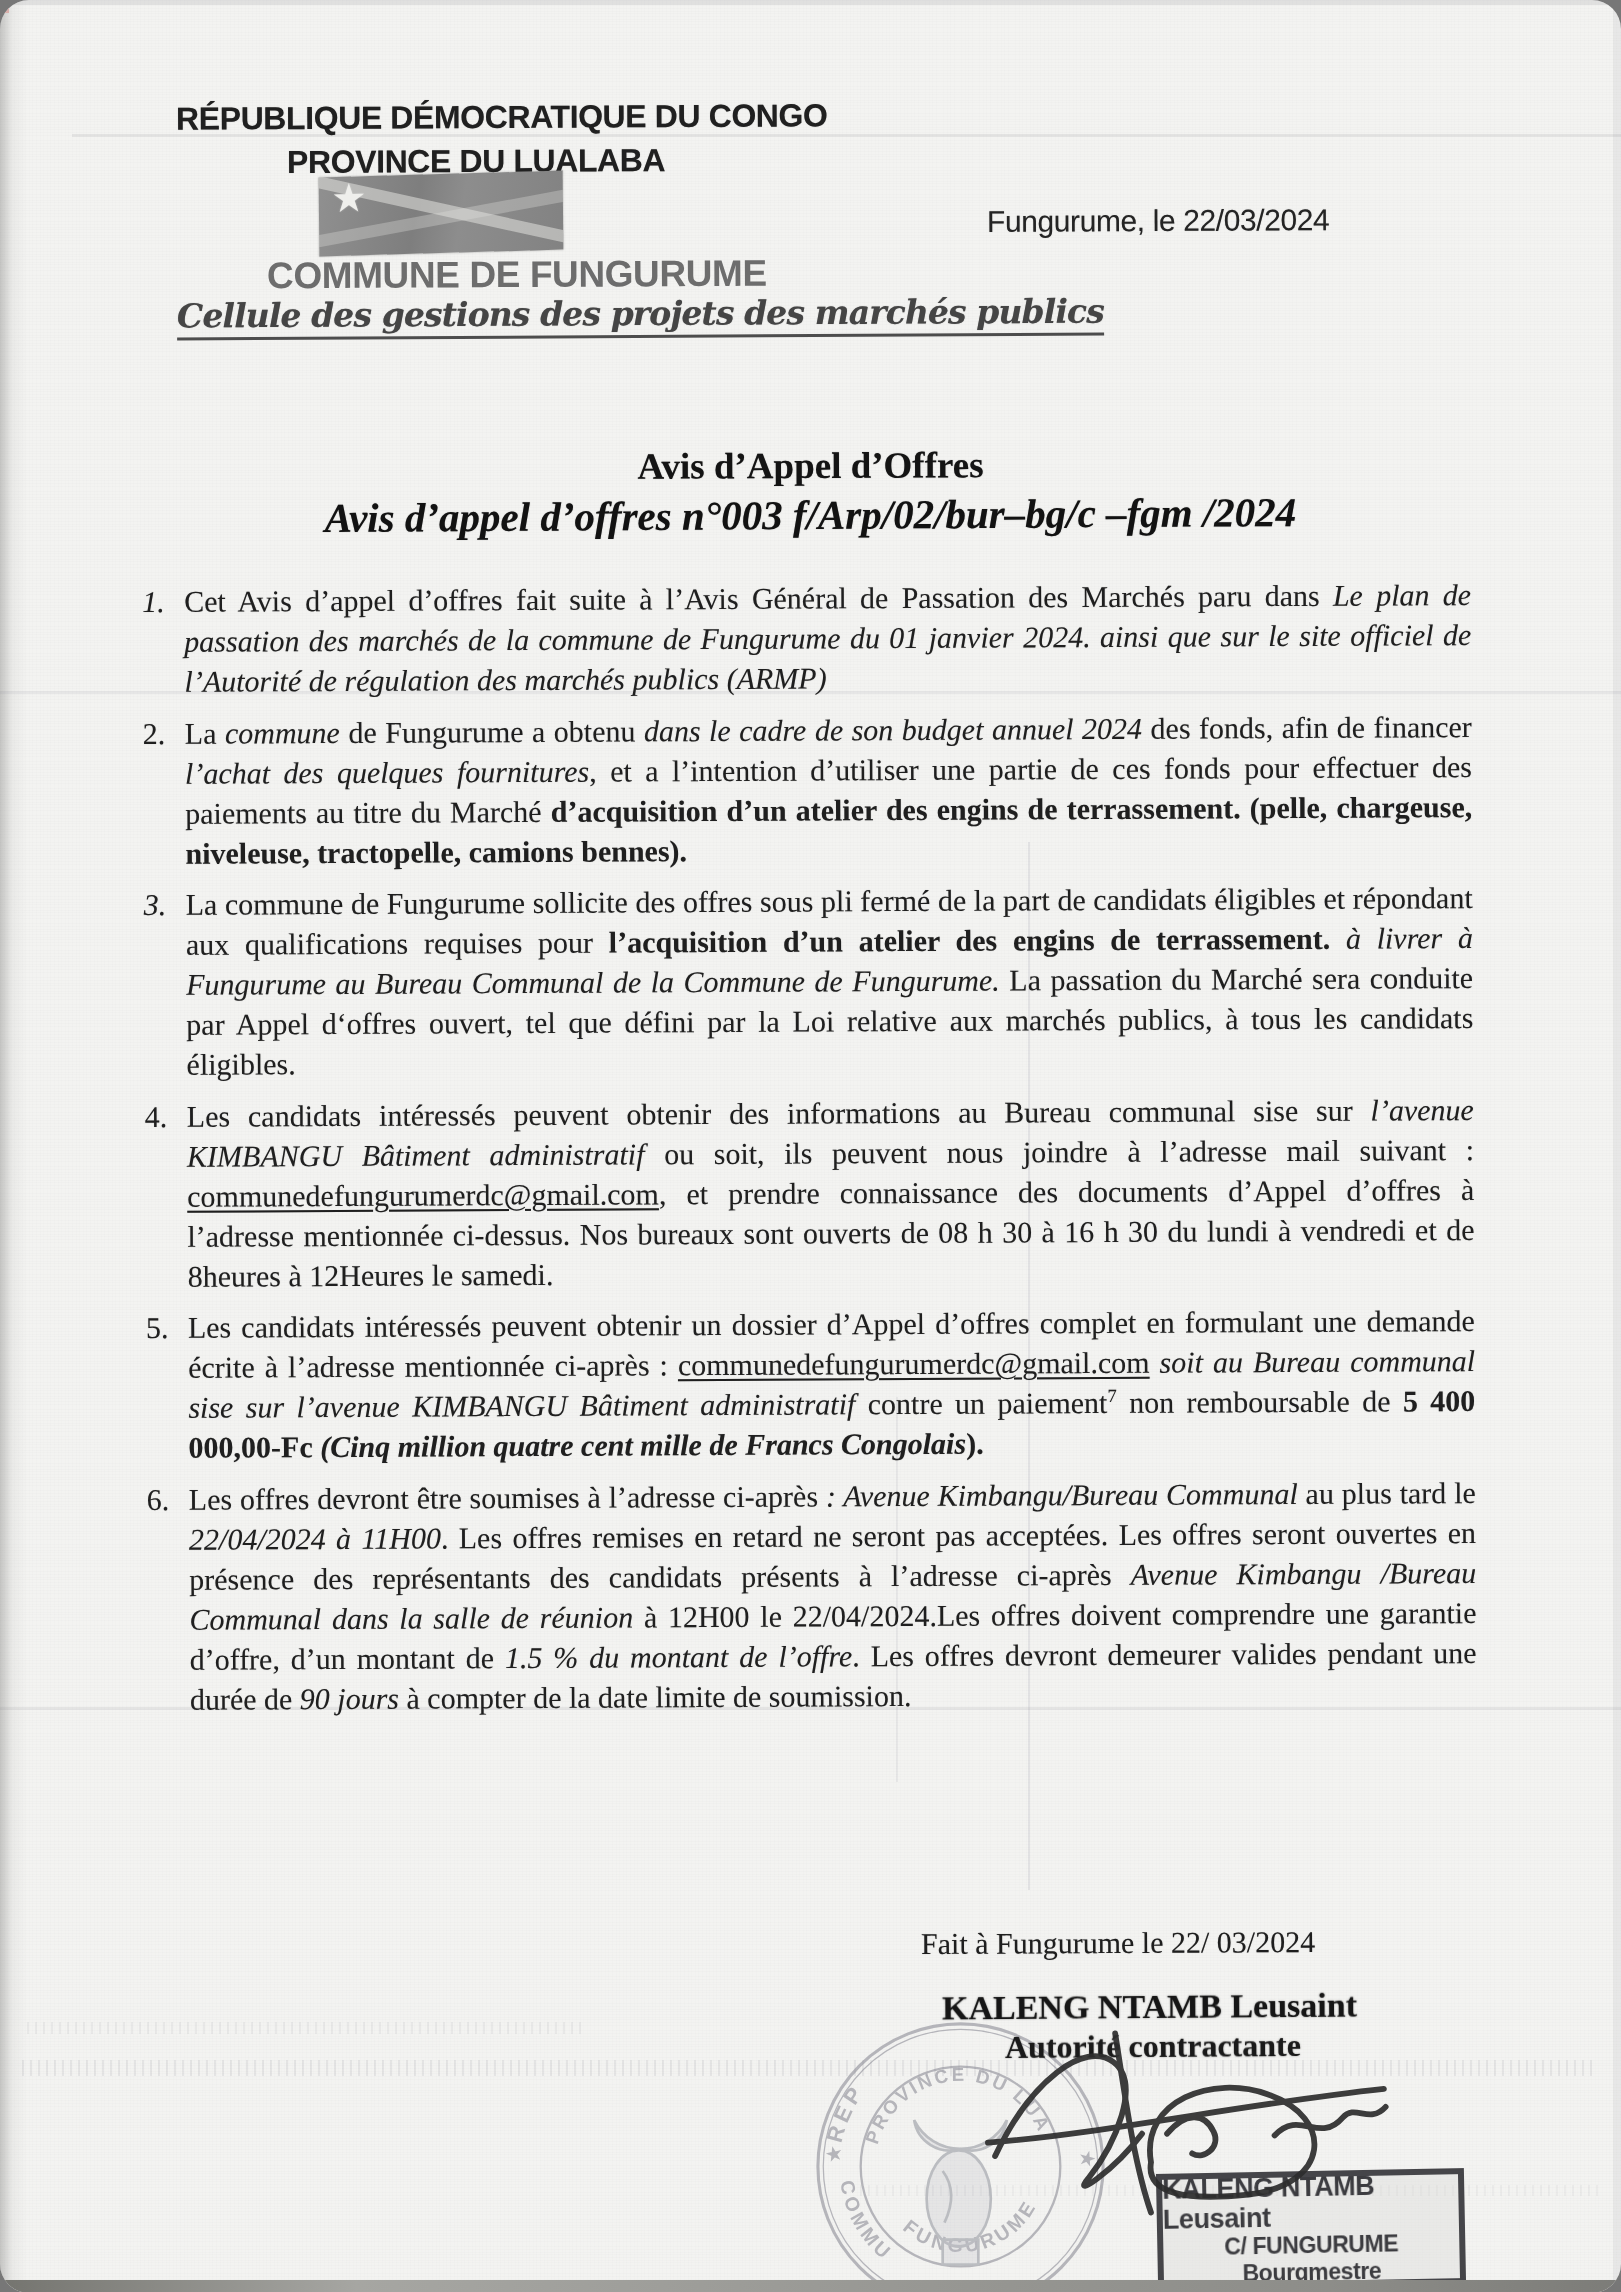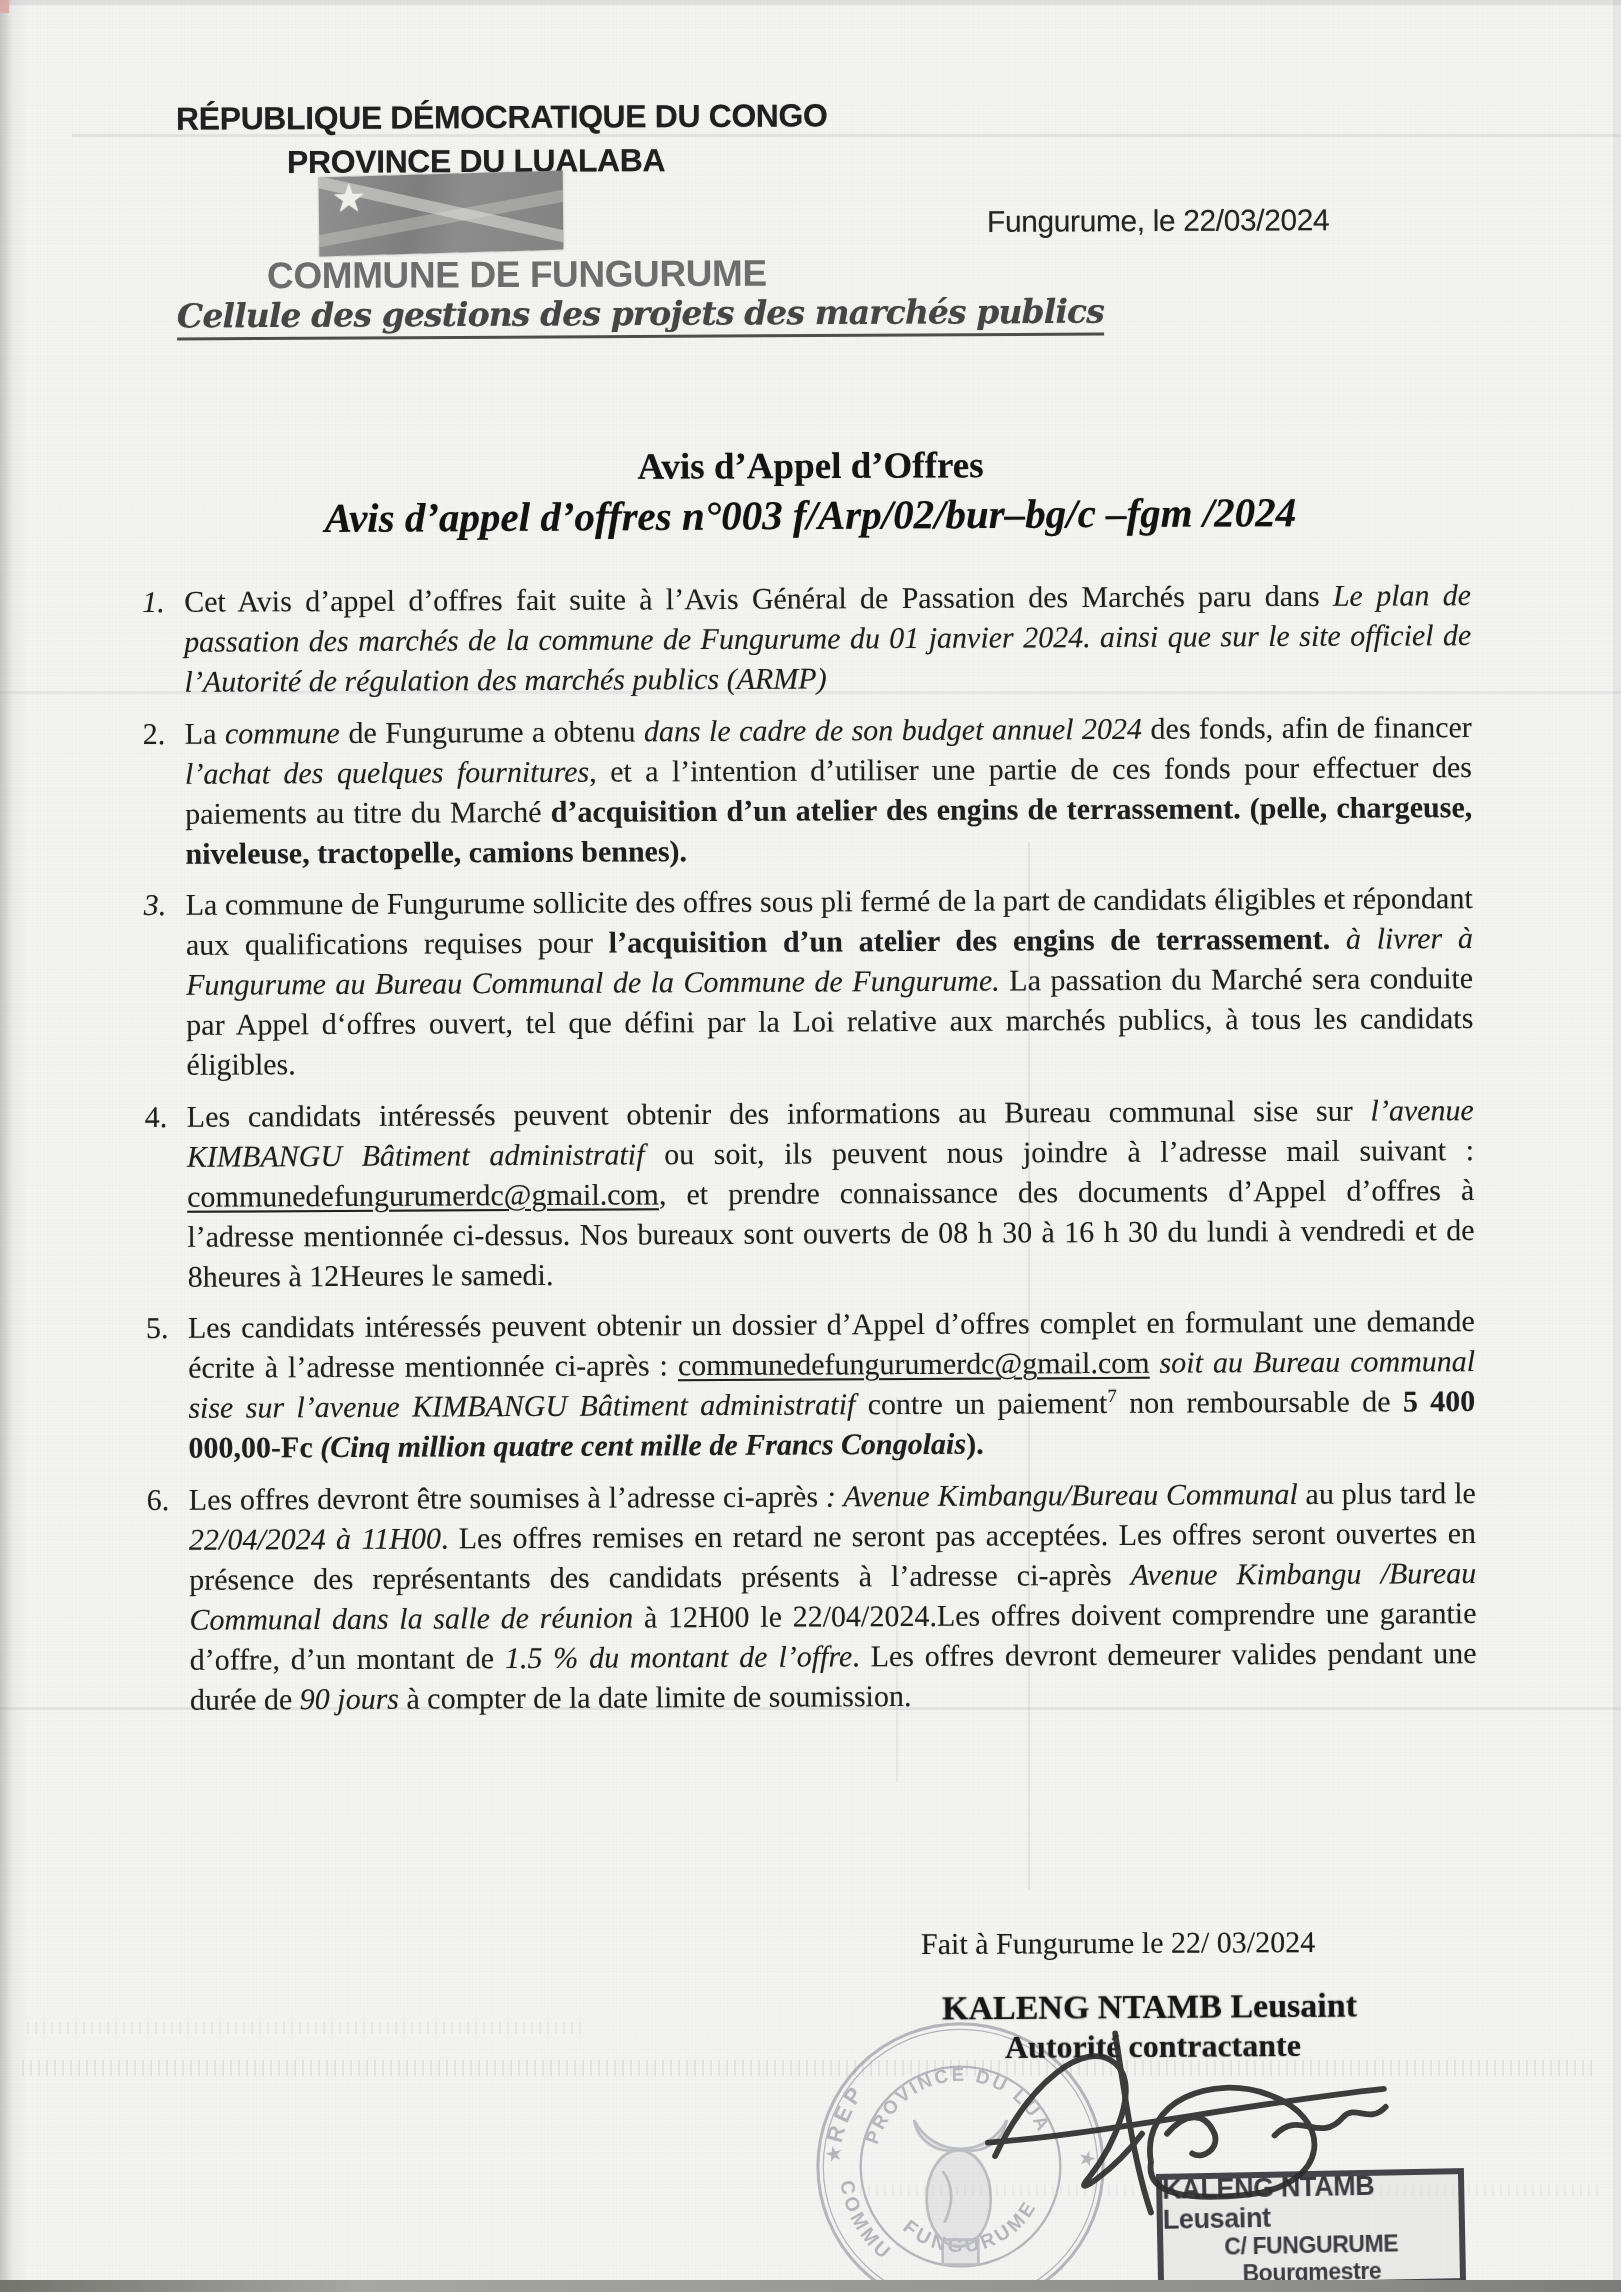--- a/index.html
+++ b/index.html
@@ -1,19 +1,19 @@
 <!DOCTYPE html>
 <html style="font-size:14.3px"><head>
 <meta charset="utf-8">
 <style>
   html,body{margin:0;padding:0;background:#777;}
   .page{
     position:relative;width:1621px;height:2293px;margin:0 auto;
     background:#f3f3f1;overflow:hidden;
-    font-family:"Liberation Serif","DejaVu Serif",serif;color:#1f1f1f;
+    font-family:"Liberation Serif","DejaVu Serif",serif;color:#1f1f1f;border-radius:29px;
   }
   .page::before{ 
     content:"";position:absolute;inset:0;pointer-events:none;z-index:0;
     background:
       repeating-linear-gradient(0deg, rgba(60,60,70,.015) 0 0.9px, transparent 0.9px 2.7px),
       repeating-linear-gradient(90deg, rgba(60,60,70,.012) 0 0.9px, transparent 0.9px 3.6px);
   }
   
   .edge-left{position:absolute;left:0;top:0;width:27px;height:100%;z-index:1;
     background:linear-gradient(90deg,rgba(120,120,118,.38),rgba(190,190,188,.18) 45%,rgba(0,0,0,0));}

